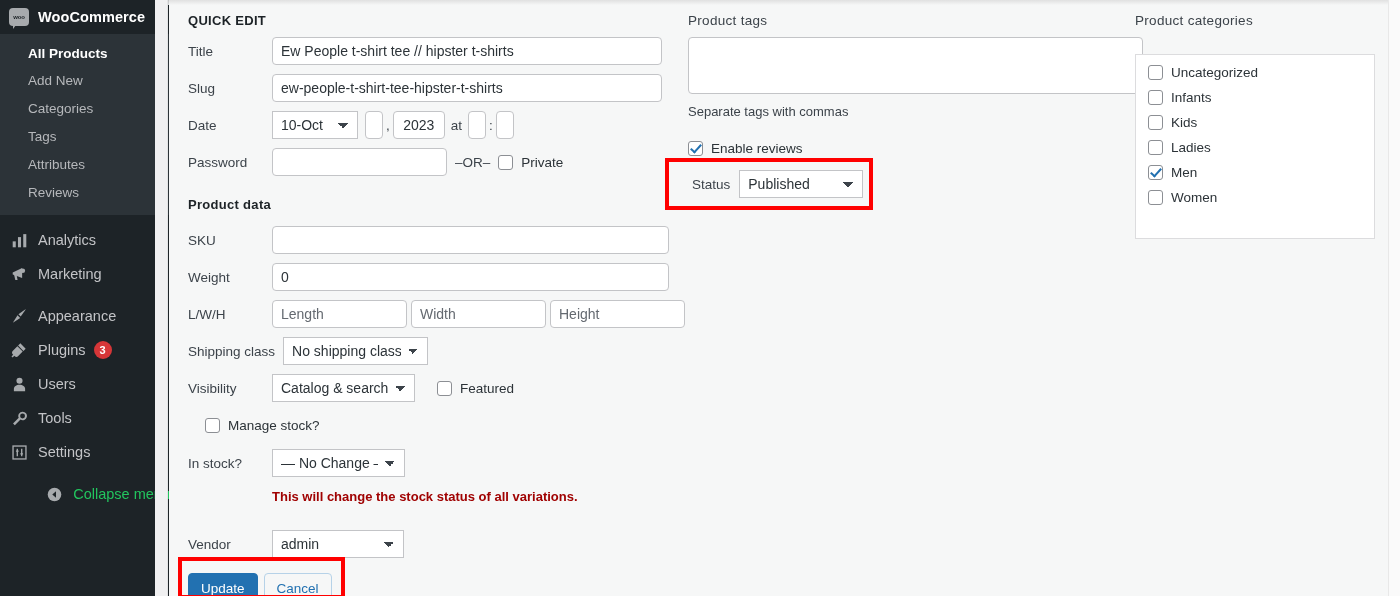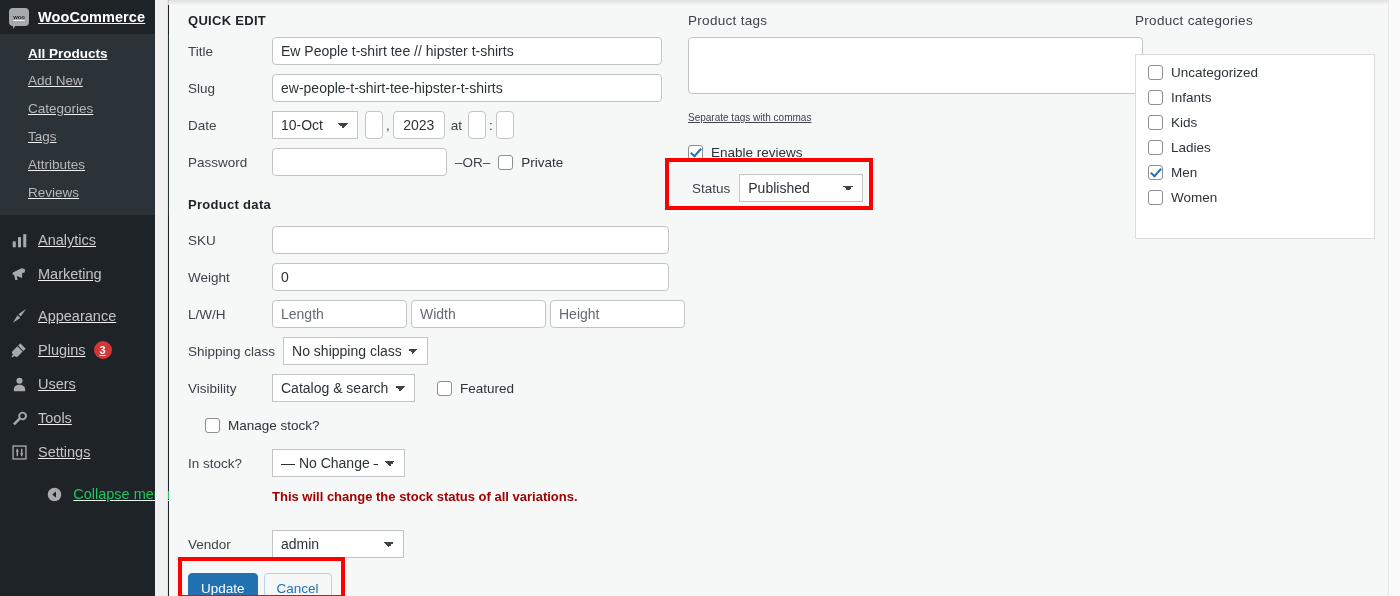--- a/index.html
+++ b/index.html
@@ -10,21 +10,20 @@
     overflow: hidden;
   }
   #root { position: relative; width: 1400px; height: 596px; }
 
   
   #sidebar {
     position: absolute; left: 0; top: 0;
     width: 170px; height: 596px;
     background: #1d2327;
     color: #f0f0f1;
-    text-decoration: underline;
   }
   .menu-top {
     display: flex; align-items: center;
     height: 34px; padding-left: 9px;
     font-size: 14.5px; font-weight: bold; color: #fff;
   }
   .menu-top .mlabel { margin-left: 9px; letter-spacing: .1px; }
 
   .menu-row {
     position: relative;
@@ -166,21 +165,21 @@
     position: relative; flex: 0 0 15px;
   }
   input.cb:checked::after {
     content: ""; position: absolute;
     left: 4px; top: 0px; width: 4px; height: 9px;
     border: solid #2271b1; border-width: 0 2px 2px 0;
     transform: rotate(42deg);
   }
   .cb-label { font-size: 13.5px; color: #2c3338; margin-left: 8px; }
 
-  .hint { font-size: 10px; color: #3c434a; margin-top: 14px; text-decoration: underline; }
+  .hint { font-size: 13px; color: #3c434a; margin-top: 6px; }
   .warn {
     font-size: 13px; font-weight: bold; color: #a00202;
   }
 
   
   .date-sm {
     width: 16px; text-align: center; padding: 5px 2px;
   }
   .date-yy { width: 52px; text-align: center; padding: 5px 2px; }
   .date-punc { font-size: 13.5px; color: #3c434a; margin: 0 3px; }

